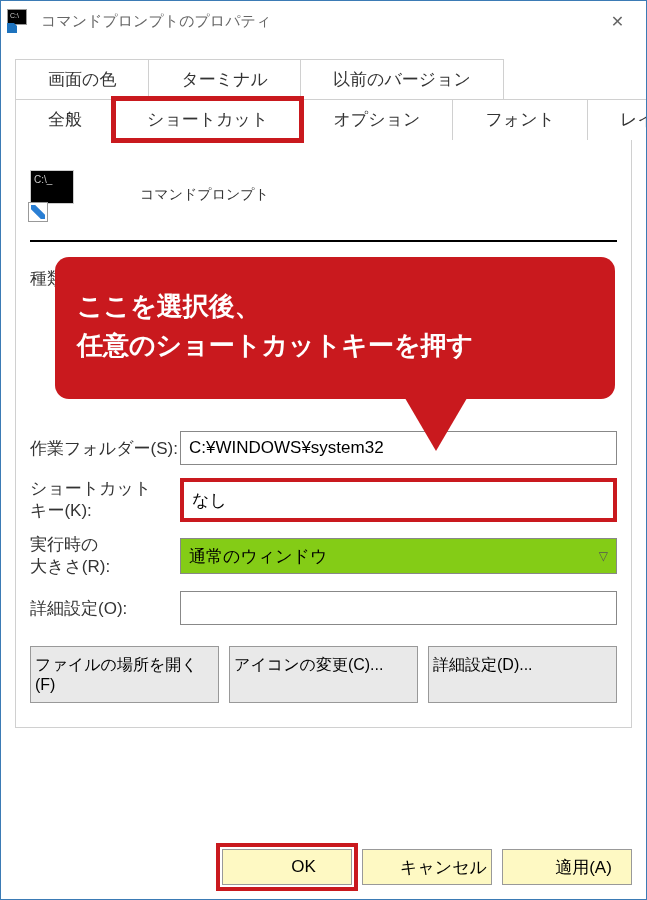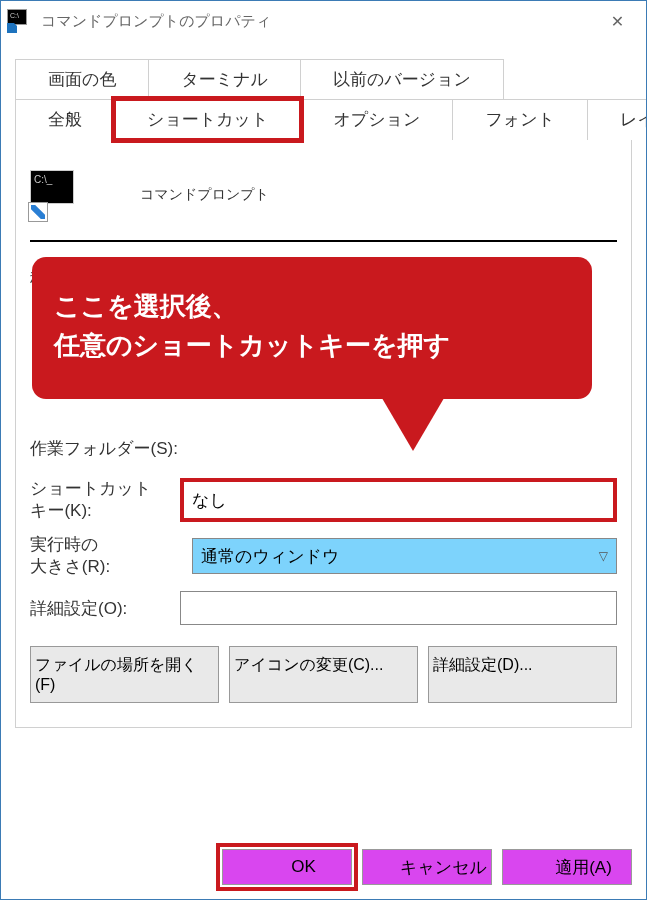--- a/index.html
+++ b/index.html
@@ -137,26 +137,25 @@
       padding: 6px 8px;
       font-size: 17px;
       background: #fff;
       height: 34px;
     }
     .form-select {
       flex: 1;
       border: 1px solid #888;
       padding: 6px 8px;
       font-size: 17px;
-      background: #7dd3fc;
+      background: #84cc16;
       height: 36px;
       display: flex;
       align-items: center;
       justify-content: space-between;
-      margin-left: 12px;
     }
     .chevron { color: #555; font-size: 12px; }
     .shortcut-input {
       flex: 1;
       border: 4px solid #c9191e;
       padding: 6px 8px;
       font-size: 17px;
       background: #fff;
       height: 44px;
     }
@@ -170,21 +169,21 @@
       padding: 8px 4px;
       background: #e9e9e9;
       border: 1px solid #999;
       font-size: 16px;
       text-align: left;
       cursor: pointer;
     }
     .callout {
       position: absolute;
       top: 256px;
-      left: 31px;
+      left: 54px;
       width: 560px;
       background: #c9191e;
       color: #fff;
       font-size: 26px;
       font-weight: bold;
       padding: 30px 22px 34px 22px;
       border-radius: 14px;
       line-height: 1.5;
       z-index: 50;
     }
@@ -201,21 +200,21 @@
     .dialog-buttons {
       position: absolute;
       bottom: 14px;
       right: 14px;
       display: flex;
       gap: 10px;
     }
     .dlg-btn {
       width: 130px;
       height: 36px;
-      background: #d946ef;
+      background: #fef9c3;
       border: 1px solid #999;
       font-size: 17px;
       display: flex;
       align-items: center;
       justify-content: center;
       cursor: pointer;
       padding-left: 33px;
     }
     .dlg-btn.primary { outline: 4px solid #c9191e; outline-offset: 2px; }
   </style>
@@ -257,20 +256,21 @@
 
       <div class="form-row">
         <div class="form-label">種類:</div>
         <div class="form-value">アプリケーション</div>
       </div>
 
       <div style="height:110px"></div>
 
       <div class="form-row">
         <div class="form-label">作業フォルダー(S):</div>
+        <input class="form-input" value="C:¥WINDOWS¥system32" style="">
       </div>
 
       <div class="form-row">
         <div class="form-label multi" style="white-space:pre-line">ショートカット
 キー(K):</div>
         <input class="shortcut-input" value="なし" style="">
       </div>
 
       <div class="form-row">
         <div class="form-label multi" style="white-space:pre-line">実行時の

